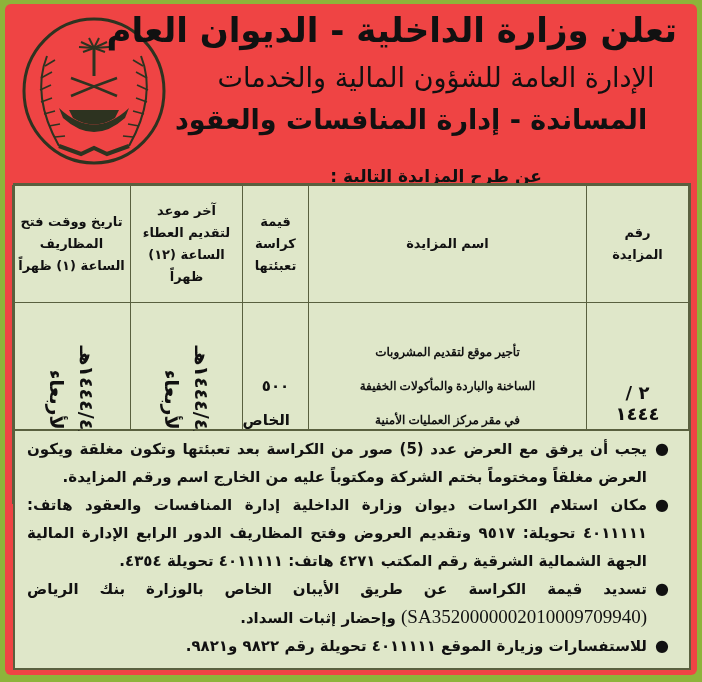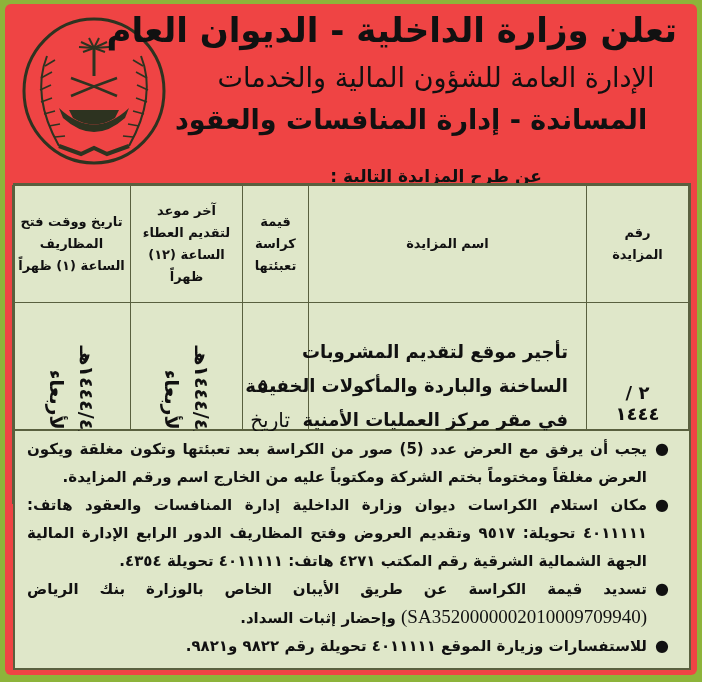--- a/index.html
+++ b/index.html
@@ -29,23 +29,23 @@
 
     .tbl {
       position: absolute; left: 8px; top: 179px; width: 678px; height: 248px;
       border: 2px solid #59603f; box-sizing: border-box; background: #dfe7c9;
       direction: rtl;
     }
     .tbl table { border-collapse: collapse; width: 100%; height: 100%; table-layout: fixed; }
     .tbl td { border: 1px solid #59603f; text-align: center; vertical-align: middle; padding: 18px; }
     .hdr td { height: 80px; font-size: 13px; font-weight: bold; line-height: 22px; }
     .row td { height: 164px; }
-    .name-cell { font-size: 18px; font-weight: bold; line-height: 34px; white-space: nowrap; }
+    .name-cell { font-size: 12px; font-weight: bold; line-height: 34px; white-space: nowrap; font-family: Liberation Serif, serif; }
     .num-cell { font-size: 18px; font-weight: bold; direction: rtl; }
-    .price-cell { font-size: 20px; line-height: 34px; }
+    .price-cell { font-size: 15px; line-height: 34px; font-weight: bold; }
     .date-wrap { position: relative; width: 100%; height: 100%; }
     .date-rot {
       position: absolute; left: 50%; top: 50%;
       transform: translate(-50%,-50%) rotate(90deg);
       white-space: nowrap; font-size: 19px; font-weight: bold; direction: rtl;
       line-height: 30px; text-align: center;
     }
 
     .notes {
       position: absolute; left: 8px; top: 427px; width: 678px; height: 239px;
@@ -135,21 +135,21 @@
       <tr class="row">
         <td class="num-cell">٢ / ١٤٤٤</td>
         <td class="name-cell">
           <div>تأجير موقع لتقديم المشروبات</div>
           <div>الساخنة والباردة والمأكولات الخفيفة</div>
           <div>في مقر مركز العمليات الأمنية</div>
           <div>الموحدة (٩١١) بمنطقة مكة المكرمة</div>
         </td>
         <td class="price-cell">
           <div>٥٠٠</div>
-          <div>تاريخ</div>
+          <div>الخاص</div>
         </td>
         <td>
           <div class="date-wrap">
             <div class="date-rot">
               <div>١٤٤٤/٤/٢٩هـ</div>
               <div>الأربعاء</div>
             </div>
           </div>
         </td>
         <td>

